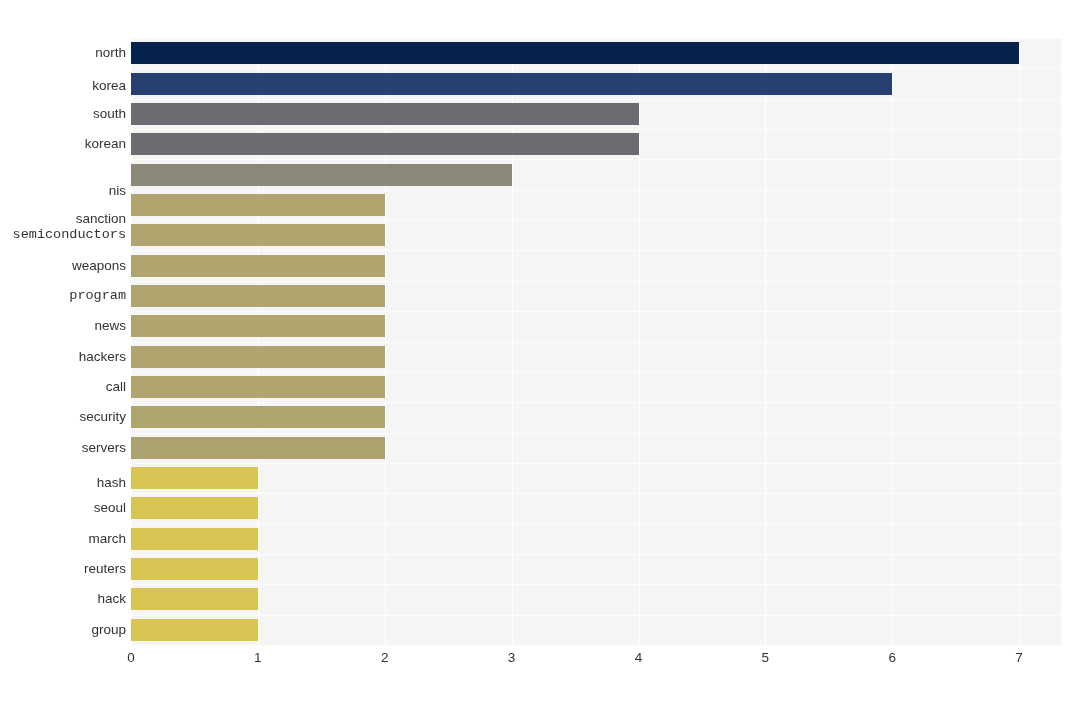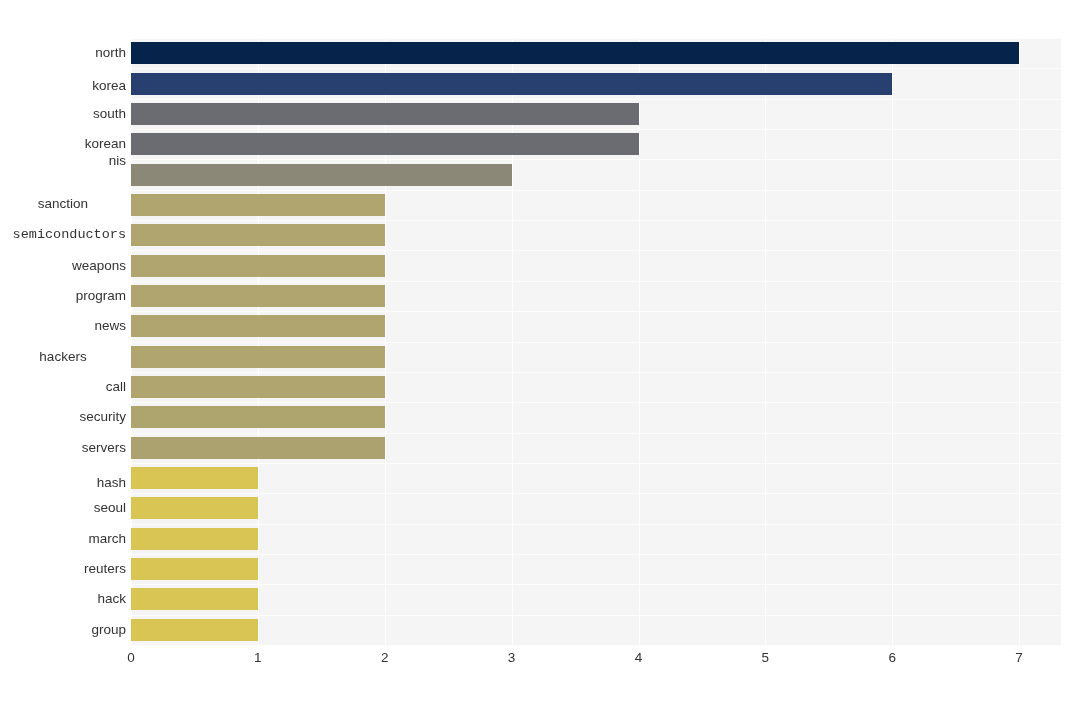--- a/index.html
+++ b/index.html
@@ -181,27 +181,27 @@
         <div class="bar" title="hack: 1" style="width: 126.876px; top: 550.475px; background: rgb(217, 197, 84);"></div>
         <div class="bar" title="group: 1" style="width: 126.876px; top: 580.825px; background: rgb(217, 197, 84);"></div>
       </div>
   </div>
 
   <div id="ylabels-layer">
       <div class="ytick-label" style="top: 8.175px;">north</div>
       <div class="ytick-label" style="top: 41px;">korea</div>
       <div class="ytick-label" style="top: 68.875px;">south</div>
       <div class="ytick-label" style="top: 99.225px;">korean</div>
-      <div class="ytick-label" style="top: 116px; margin-left: 32px;">nis</div>
-      <div class="ytick-label" style="top: 159px; text-align: center;">sanction</div>
+      <div class="ytick-label" style="top: 146px; margin-left: 32px;">nis</div>
+      <div class="ytick-label" style="top: 174px;">sanction</div>
       <div class="ytick-label" style="top: 190.275px; font-family: Liberation Mono, monospace;">semiconductors</div>
       <div class="ytick-label" style="top: 220.625px;">weapons</div>
-      <div class="ytick-label" style="top: 250.975px;">program</div>
+      <div class="ytick-label" style="top: 250.975px; font-family: Liberation Mono, monospace;">program</div>
       <div class="ytick-label" style="top: 281.325px;">news</div>
-      <div class="ytick-label" style="top: 311.675px; text-align: center;">hackers</div>
+      <div class="ytick-label" style="top: 311.675px;">hackers</div>
       <div class="ytick-label" style="top: 342.025px;">call</div>
       <div class="ytick-label" style="top: 372.375px;">security</div>
       <div class="ytick-label" style="top: 402.725px;">servers</div>
       <div class="ytick-label" style="top: 438px;">hash</div>
       <div class="ytick-label" style="top: 463.425px;">seoul</div>
       <div class="ytick-label" style="top: 493.775px;">march</div>
       <div class="ytick-label" style="top: 524.125px;">reuters</div>
       <div class="ytick-label" style="top: 554.475px;">hack</div>
       <div class="ytick-label" style="top: 584.825px;">group</div>
     </div>

